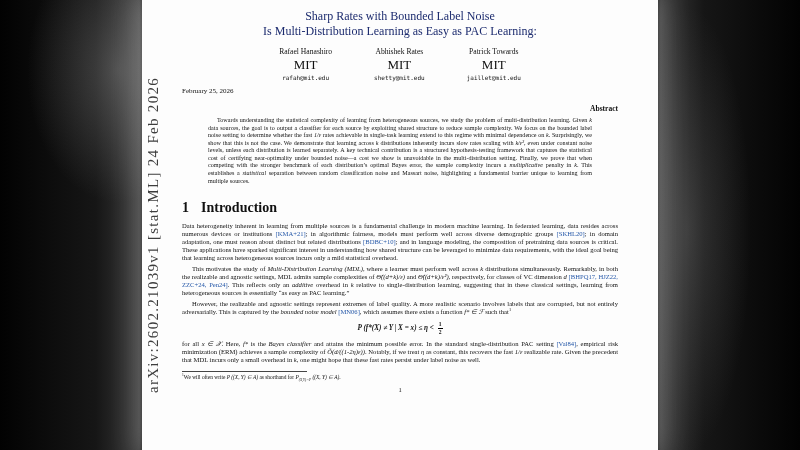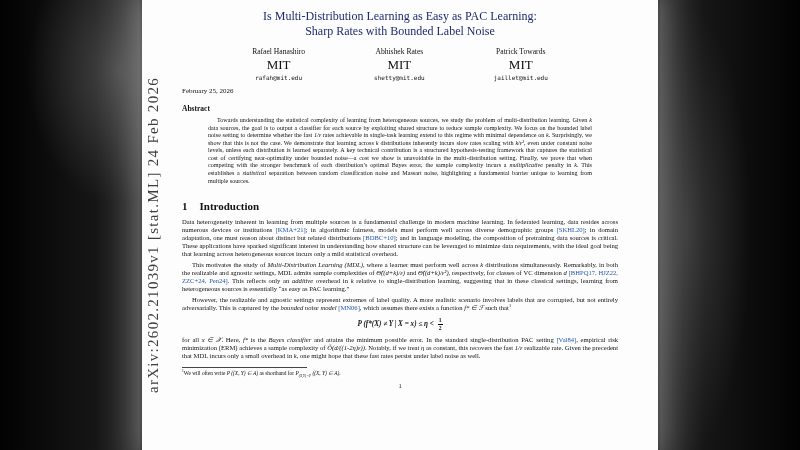--- a/index.html
+++ b/index.html
@@ -12,28 +12,28 @@
       linear-gradient(90deg,#020202 0%,#161616 12%,#3a3a3a 17.4%,#141414 18%,#141414 82%,#3a3a3a 82.6%,#161616 88%,#020202 100%);
   }
   .page{
     position:absolute;left:142px;top:0;width:516px;height:450px;
     background:#fdfdfd;color:#111;
     box-shadow:0 0 26px 6px rgba(215,215,215,0.30);
     padding:9px 40px 0 40px;box-sizing:border-box;
   }
   .title{font-size:12px;line-height:1.25;font-weight:normal;text-align:center;color:#1c2b6e;margin:0 0 8px 0;}
   .tline{display:block;}
-  .authors{display:flex;justify-content:center;gap:69px;text-align:center;margin-bottom:5px;}
+  .authors{display:flex;justify-content:center;gap:42px;text-align:center;margin-bottom:5px;}
   .author .name{font-size:7.6px;line-height:1.3;}
   .author .affil{font-size:13px;line-height:1.3;}
   .author .email{font-size:6px;font-family:"DejaVu Sans Mono",monospace;line-height:1.4;}
   .date{text-align:left;font-size:7px;margin:4px 0 9px 0;}
-  .abstract-head{text-align:left;font-weight:bold;font-size:7.5px;margin:5px 0 4px 0;}
+  .abstract-head{text-align:right;font-weight:bold;font-size:7.5px;margin:5px 0 4px 0;}
   .abstract{width:384px;margin:0 auto;font-size:6.1px;line-height:1.24;text-align:justify;text-indent:9px;}
-  .section{font-size:11px;font-weight:bold;margin:15px 0 6px 0;}
+  .section{font-size:14px;font-weight:bold;margin:15px 0 6px 0;}
   .sec-num{margin-right:12px;}
   p.body{font-size:6.6px;line-height:1.22;text-align:justify;margin:0 0 3px 0;}
   p.indent{text-indent:10px;}
   .seg-cite{color:#2457a8;}
   .seg-i{font-style:italic;}
   .seg-m{font-style:italic;}
   .seg-sup{vertical-align:super;font-size:65%;line-height:0;}
   .seg-sub{vertical-align:sub;font-size:65%;line-height:0;font-style:italic;}
   .equation{text-align:center;font-size:7.2px;font-style:italic;margin:5px 0 5px 0;font-weight:bold;}
   .frac{display:inline-flex;flex-direction:column;align-items:center;vertical-align:middle;font-size:5.6px;line-height:1.15;margin-left:2px;font-style:normal;}
@@ -48,22 +48,22 @@
     text-align:center;font-size:15px;letter-spacing:1.3px;color:#3d3d3d;
     font-family:"Liberation Serif",serif;white-space:nowrap;
   }
 </style>
 </head>
 <body>
 
 <div class="page">
 
   <h1 class="title">
+    <span class="tline">Sharp Rates with Bounded Label Noise</span>
     <span class="tline">Is Multi-Distribution Learning as Easy as PAC Learning:</span>
-    <span class="tline">Sharp Rates with Bounded Label Noise</span>
   </h1>
 
   <div class="authors">
     <div class="author">
       <div class="name">Rafael Hanashiro</div>
       <div class="affil">MIT</div>
       <div class="email">rafah@mit.edu</div>
     </div>
     <div class="author">
       <div class="name">Abhishek Rates</div>

